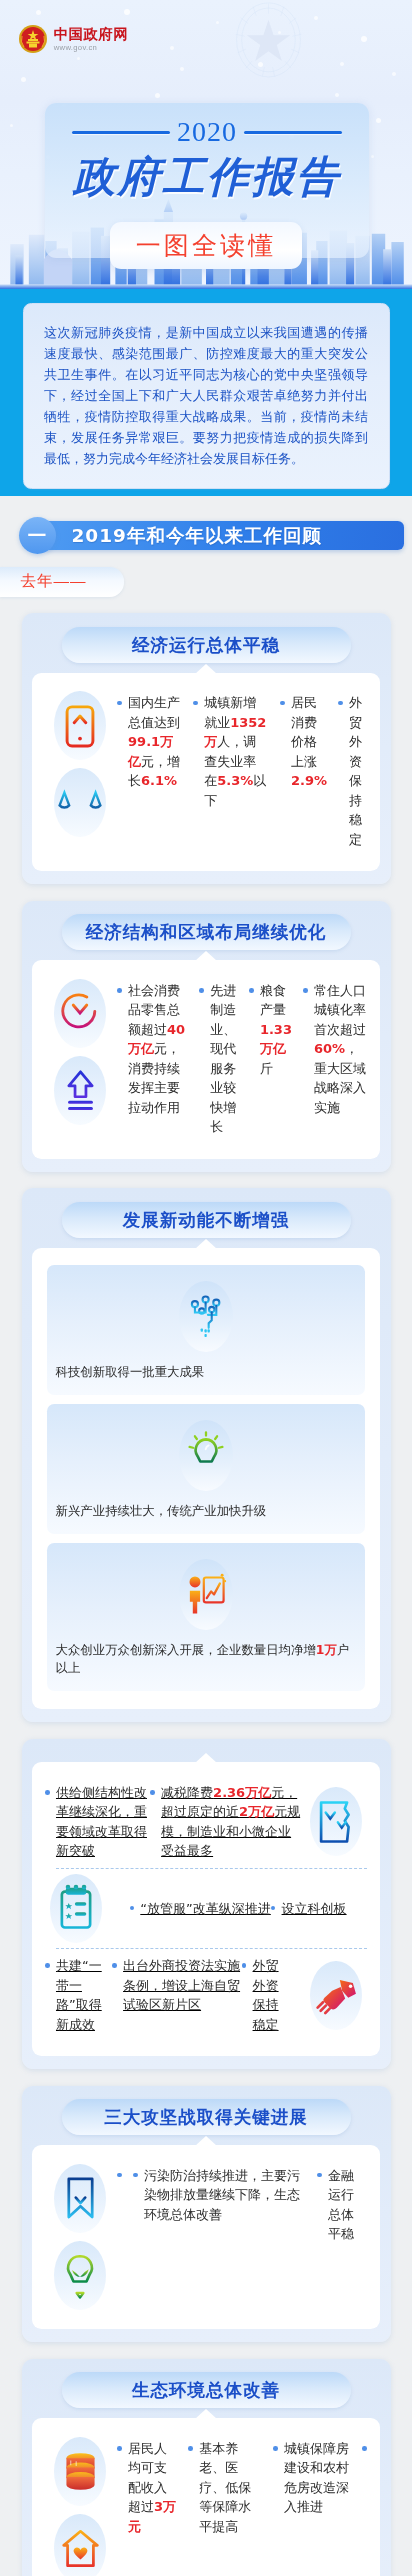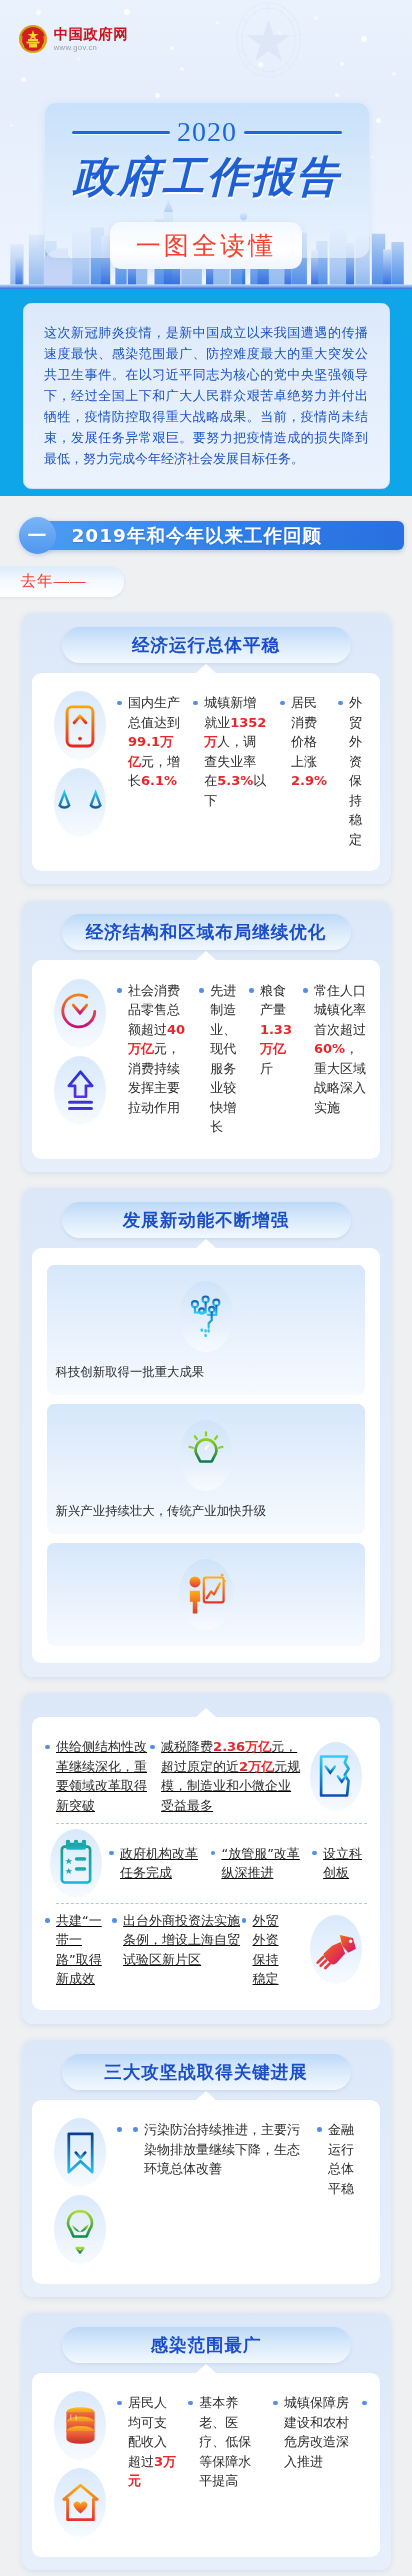--- a/index.html
+++ b/index.html
@@ -572,20 +572,21 @@
                     </linearGradient>
                   </defs>
     <circle cx="30" cy="32" r="15" fill="url(#gOr2)"></circle>
     <path d="M16 56 L44 56 L44 86 L36 86 L36 118 L24 118 L24 86 L16 86 Z" fill="url(#gOr2)"></path>
     <rect x="54" y="20" width="54" height="68" rx="6" fill="none" stroke="url(#gOr2)" stroke-width="6"></rect>
     <path d="M62 76 L74 58 L82 66 L98 36" fill="none" stroke="url(#gOr2)" stroke-width="6" stroke-linecap="round" stroke-linejoin="round"></path>
     <circle cx="104" cy="14" r="4" fill="#fbb017"></circle>
                   <circle cx="112" cy="30" r="3" fill="#fbb017"></circle>
   </svg>
               </div>
+              <div class="trio-text">大众创业万众创新深入开展，企业数量日均净增<em>1万</em>户以上</div>
             </div>
           </div>
         </div>
       </div>
       <div class="card">
         <div class="notch"></div>
         <div class="card-body" style="display: block; text-decoration: underline;">
           <div style="display: flex; align-items: center; gap: 2.1px; flex-direction: row-reverse;">
             <div class="icon-slot">
               <svg viewBox="0 0 110 130" width="42" height="52">
@@ -636,24 +637,20 @@
       <polygon points="36,52 38.6,58 45,58 40,62 42,68 36,64 30,68 32,62 27,58 33.4,58"></polygon>
       <polygon points="36,78 38.6,84 45,84 40,88 42,94 36,90 30,94 32,88 27,84 33.4,84"></polygon>
       <rect x="52" y="50" width="30" height="9" rx="4.5"></rect>
       <rect x="52" y="76" width="30" height="9" rx="4.5"></rect>
     </g>
   </svg>
             </div>
             <div class="bullets" style="flex: 1 1 0%;">
               <div class="bullet">
                 <span class="dot"></span>
-                <span>政府机构改革任务完成</span>
-              </div>
-              <div class="bullet">
-                <span class="dot"></span>
                 <span>“放管服”改革纵深推进</span>
               </div>
               <div class="bullet">
                 <span class="dot"></span>
                 <span>设立科创板</span>
               </div>
             </div>
           </div>
           <div class="divider"></div>
           <div style="display: flex; align-items: center; gap: 17px; flex-direction: row-reverse;">
@@ -745,21 +742,21 @@
             <div class="divider"></div>
             <div class="bullet">
               <span class="dot"></span>
               <span>金融运行总体平稳</span>
             </div>
           </div>
         </div>
       </div>
       <div class="card">
         <div class="card-title">
-          <span>感染范围最广</span>
+          <span>生态环境总体改善</span>
         </div>
         <div class="notch"></div>
         <div class="card-body">
           <div class="icon-col">
             <div class="icon-slot">
               <svg viewBox="0 0 110 120" width="43" height="47">
     <defs>
                   <linearGradient id="gYl" x1="0" y1="0" x2="0" y2="1">
                     <stop offset="0" stop-color="#fcc419"></stop>
                     <stop offset="1" stop-color="#e8683a"></stop>

